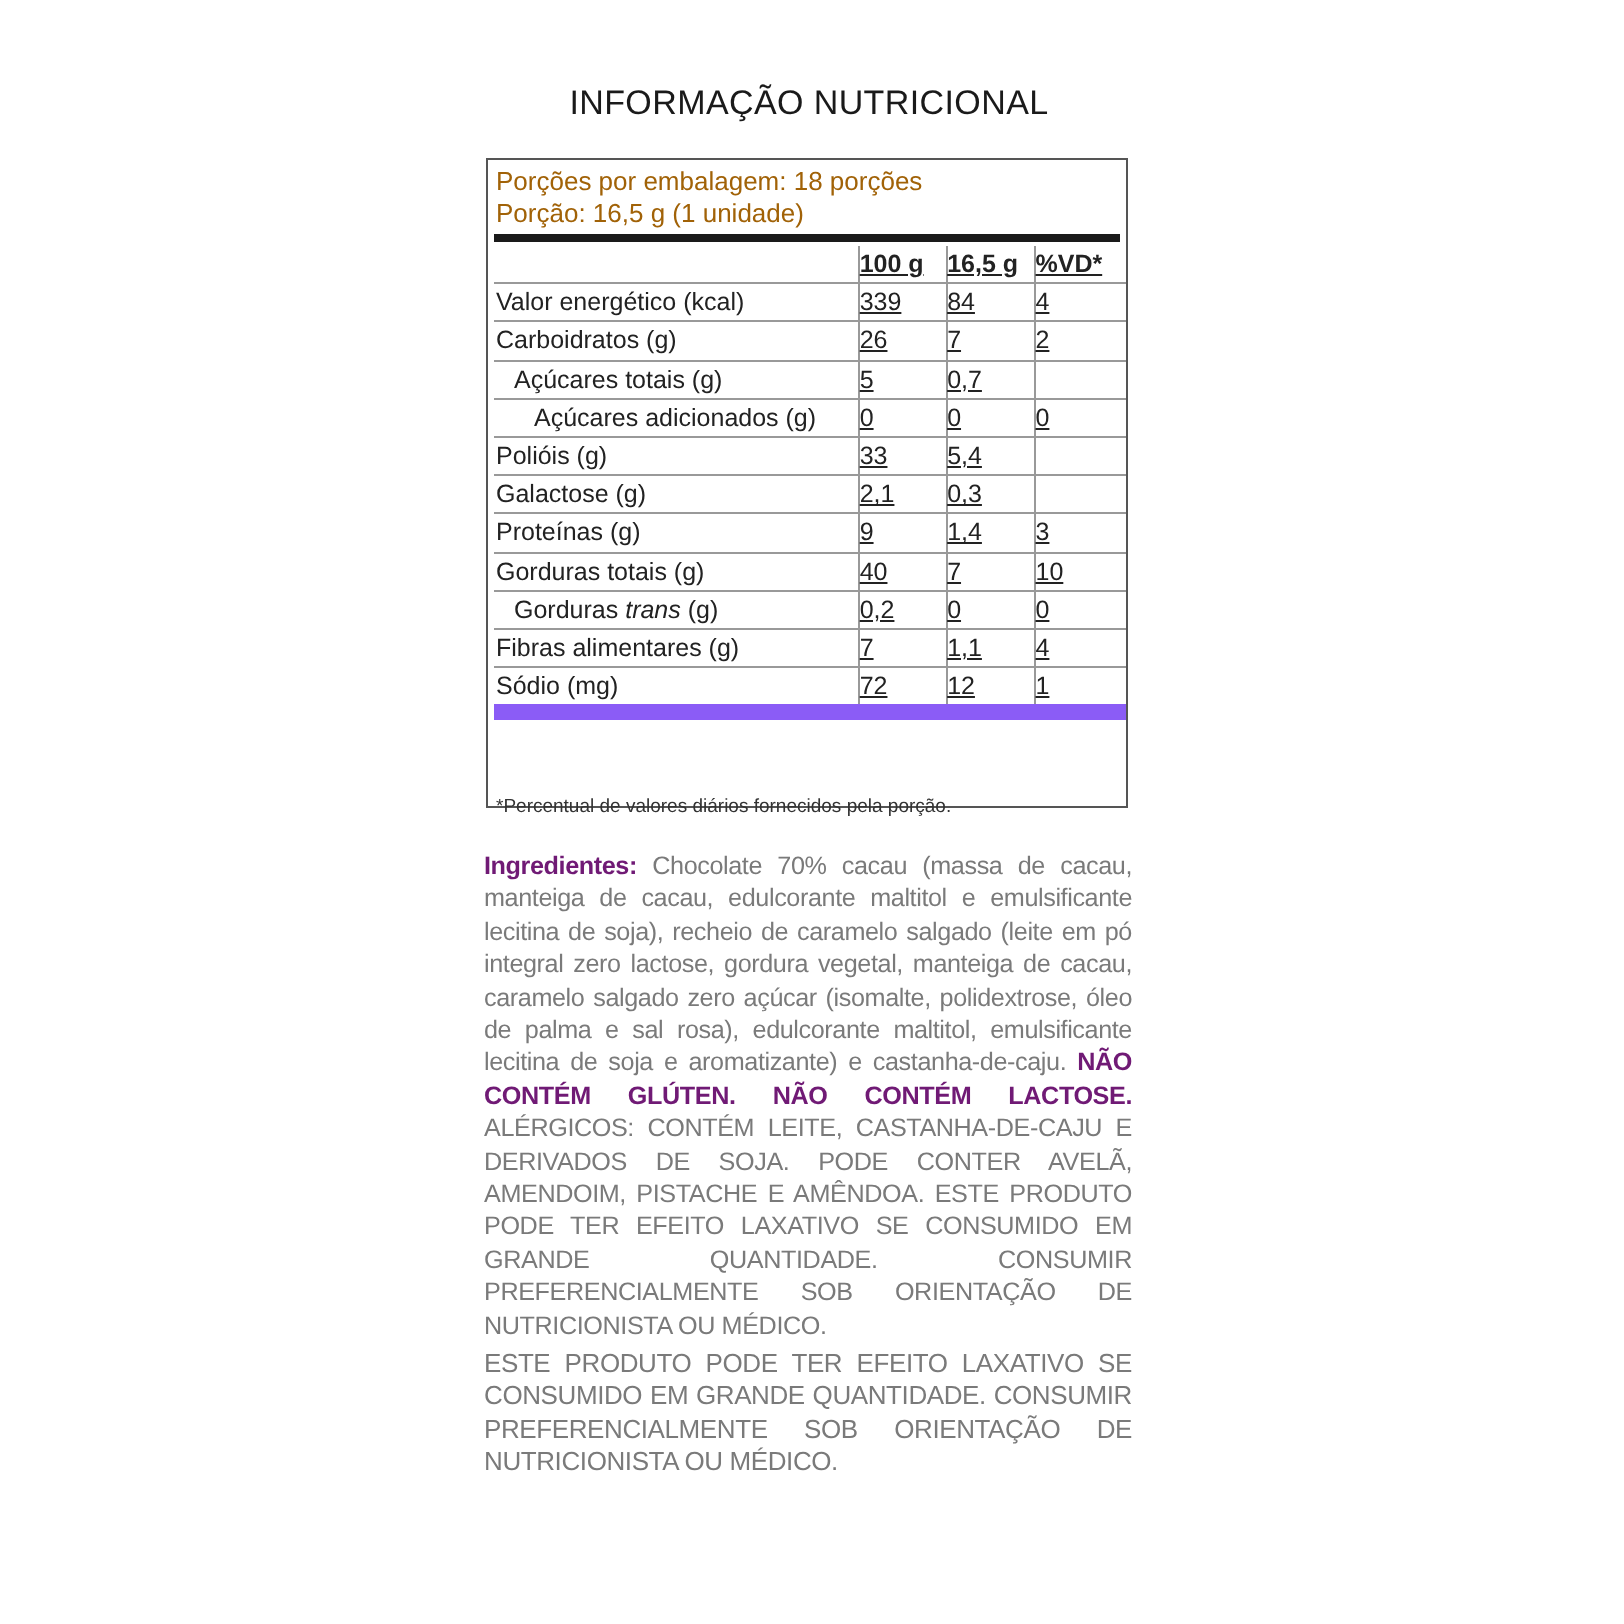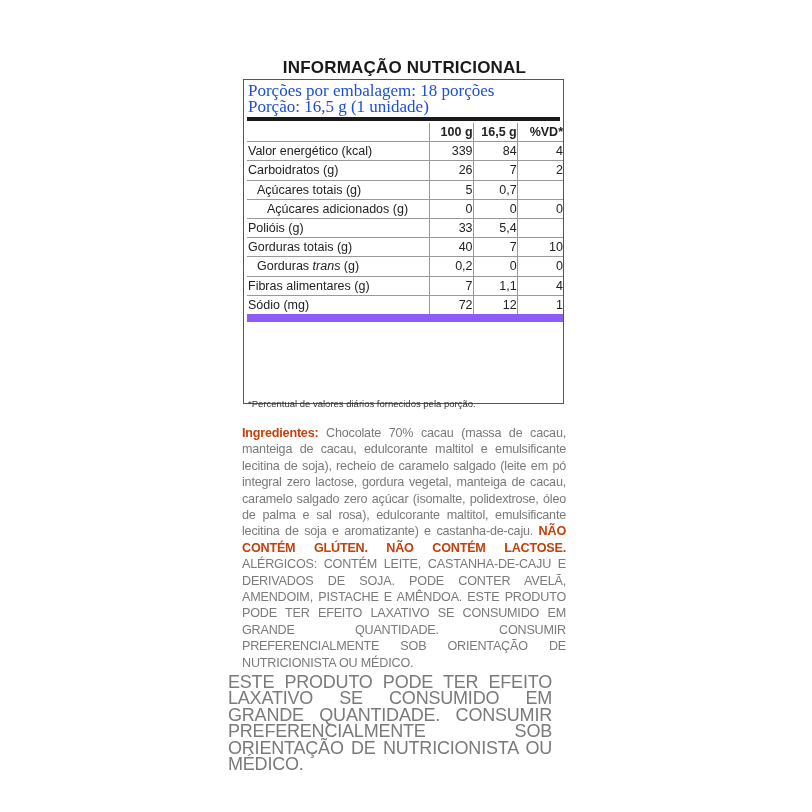--- a/index.html
+++ b/index.html
@@ -1,35 +1,35 @@
 <!DOCTYPE html>
 <html><head>
 <meta charset="utf-8">
 <style>
   html, body { margin:0; padding:0; background:#ffffff; }
   body { width:812px; height:812px; position:relative; overflow:hidden; font-family:"Liberation Sans", sans-serif; }
-  .title { position:absolute; left:243px; top:58px; width:323px; text-align:center; font-weight:bold; font-size:17px; color:#1a1a1a; letter-spacing:0.2px; }
+  .title { position:absolute; left:243px; top:42px; width:323px; text-align:center; font-weight:normal; font-size:17px; color:#1a1a1a; letter-spacing:0.2px; }
   .nutri { position:absolute; left:243px; top:79px; width:321px; height:325px; border:1.5px solid #555; box-sizing:border-box; }
-  .servings { padding:3px 4px 0 4px; font-size:17px; color:#1d4ed8; line-height:16px;font-family:Liberation Serif, serif; }
+  .servings { padding:3px 4px 0 4px; font-size:13px; color:#a16207; line-height:16px; }
   .thickbar { position:absolute; left:3px; right:3px; top:37px; height:4px; background:#1a1a1a; }
   table { position:absolute; left:3px; top:43px; width:316px; border-collapse:collapse; font-size:12.5px; color:#222; }
   td, th { height:18.2px; padding:0; line-height:18px; border-bottom:1px solid #999; }
   th { font-weight:bold; text-align:center; }
-  td.num, th.num { text-align:right; border-left:1px solid #999; }
+  td.num, th.num { text-align:left; border-left:1px solid #999;text-decoration:underline; }
   td.c1 { width:176px; padding-left:1px; }
   td.num.c2, th.c2 { width:46px; }
   td.num.c3, th.c3 { width:46px; }
   td.num.c4, th.c4 { width:47px; }
   .ind1 { padding-left:10px !important; }
   .ind2 { padding-left:20px !important; }
   tr.last td { border-bottom:8px solid #8b5cf6; }
   .footnote { position:absolute; left:4px; top:318px; font-size:9.5px; color:#333; }
   .ingredients { position:absolute; left:242px; top:425px; width:324px; font-size:12.6px; line-height:16.4px; color:#7a7a7a; text-align:justify; letter-spacing:-0.2px; }
-  .ingredients b { color:#c2410c; }
-  .warning { position:absolute; left:228px; top:674px; width:324px; font-size:18px; line-height:16.4px; color:#7a7a7a; text-align:justify; letter-spacing:-0.2px; }
+  .ingredients b { color:#701a75; }
+  .warning { position:absolute; left:242px; top:674px; width:324px; font-size:13px; line-height:16.4px; color:#7a7a7a; text-align:justify; letter-spacing:-0.2px; }
 </style>
 </head>
 <body>
 
 <div class="title">INFORMAÇÃO NUTRICIONAL</div>
 
 <div class="nutri">
   <div class="servings">
     <div>Porções por embalagem: 18 porções</div>
     <div>Porção: 16,5 g (1 unidade)</div>
@@ -69,20 +69,32 @@
           <td class="num c3">0</td>
           <td class="num c4">0</td>
         </tr>
         <tr>
           <td class="c1">Polióis (g)</td>
           <td class="num c2">33</td>
           <td class="num c3">5,4</td>
           <td class="num c4"></td>
         </tr>
         <tr>
+          <td class="c1">Galactose (g)</td>
+          <td class="num c2">2,1</td>
+          <td class="num c3">0,3</td>
+          <td class="num c4"></td>
+        </tr>
+        <tr>
+          <td class="c1">Proteínas (g)</td>
+          <td class="num c2">9</td>
+          <td class="num c3">1,4</td>
+          <td class="num c4">3</td>
+        </tr>
+        <tr>
           <td class="c1">Gorduras totais (g)</td>
           <td class="num c2">40</td>
           <td class="num c3">7</td>
           <td class="num c4">10</td>
         </tr>
         <tr>
           <td class="c1 ind1">Gorduras <i>trans</i> (g)</td>
           <td class="num c2">0,2</td>
           <td class="num c3">0</td>
           <td class="num c4">0</td>

